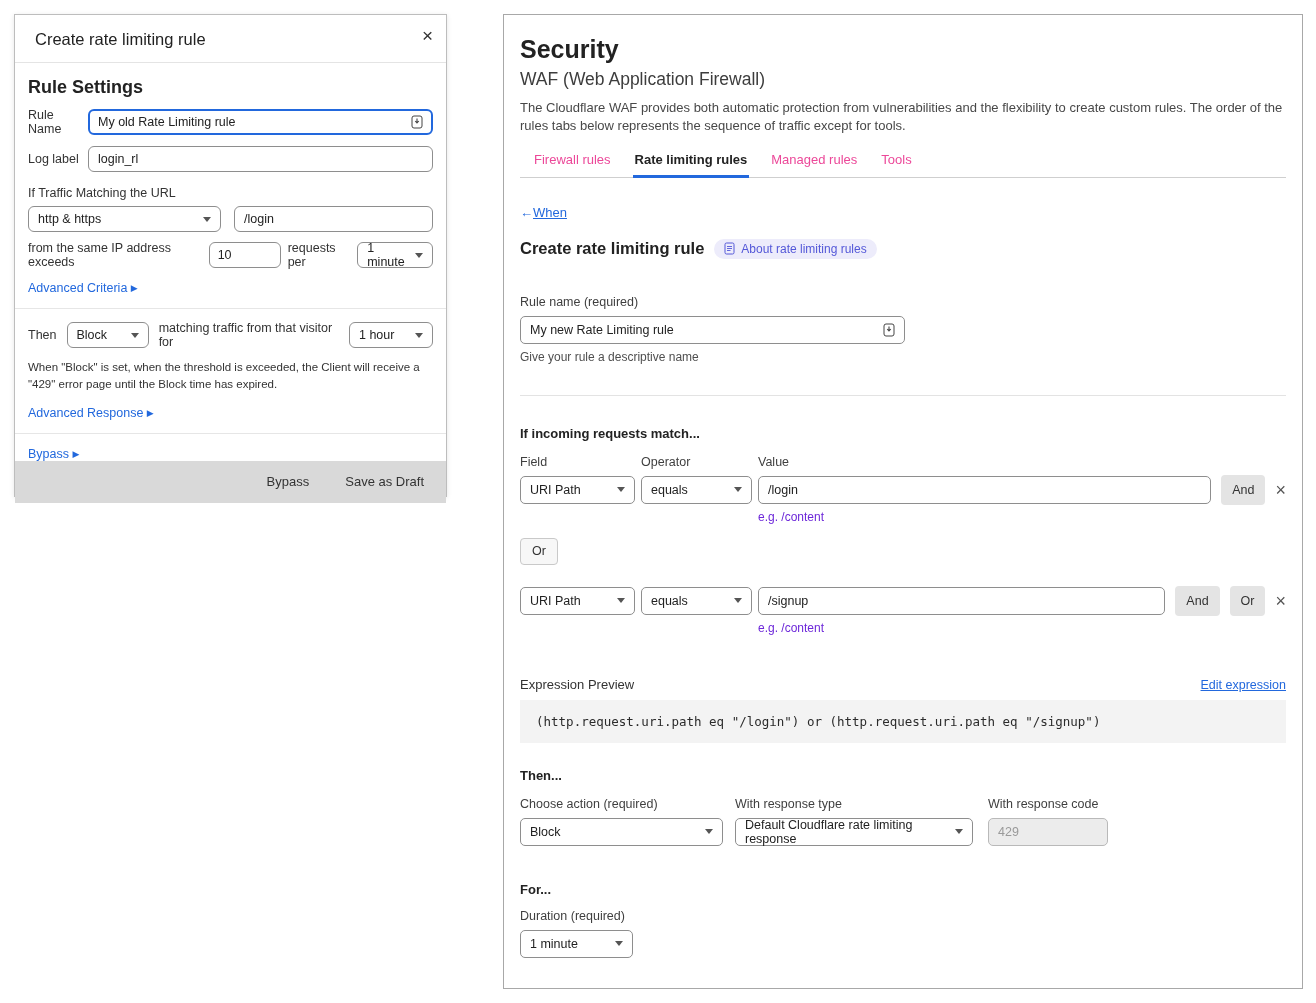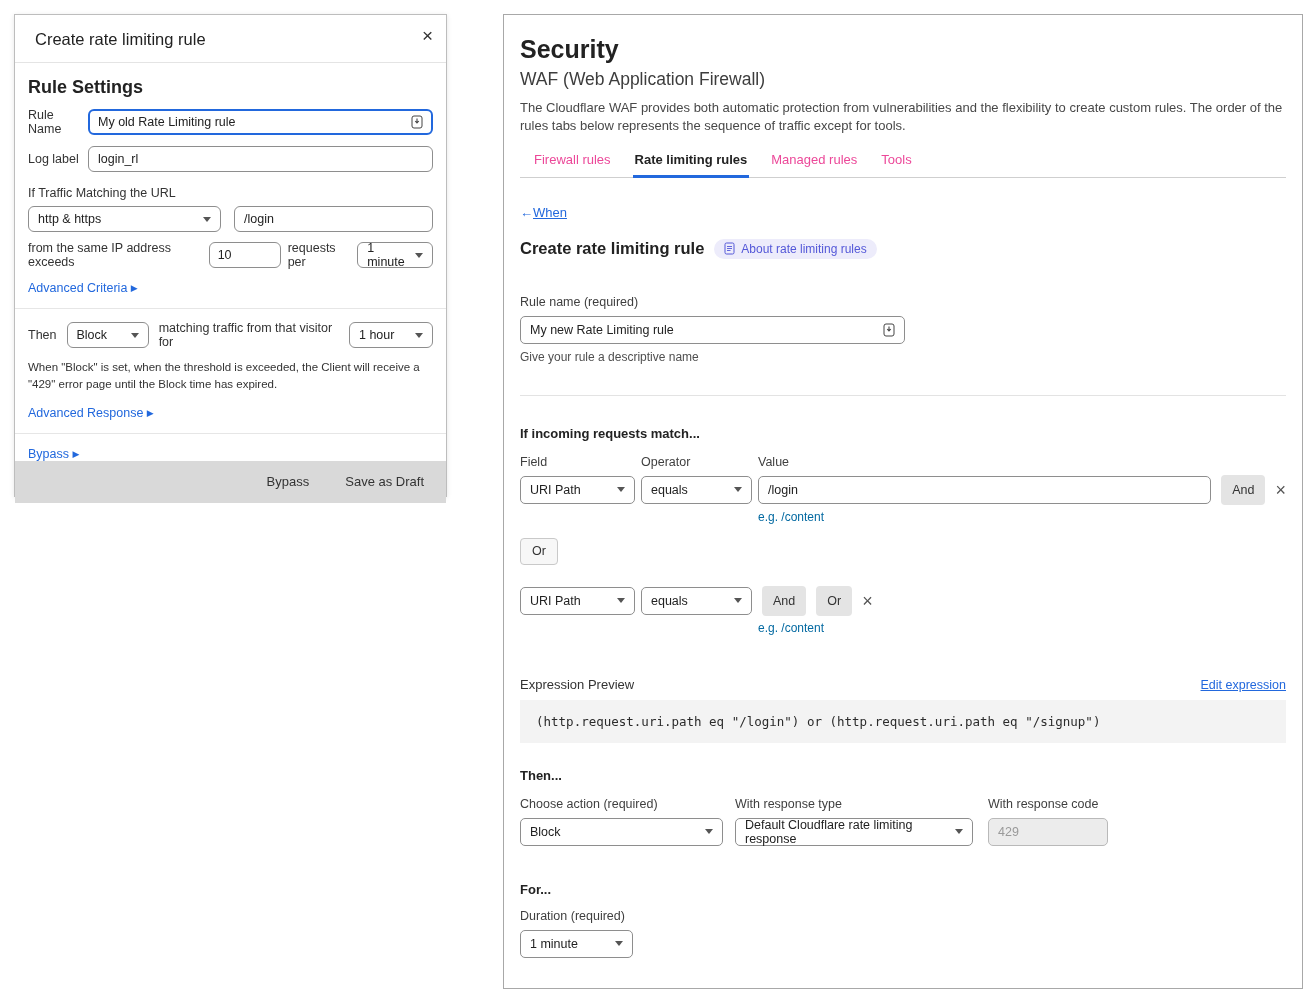--- a/index.html
+++ b/index.html
@@ -96,21 +96,21 @@
   .section-h { font-size:13px; font-weight:bold; color:#222; }
   .match-section { margin-top:30px; }
   .cond-labels { display:flex; gap:6px; margin-top:14px; }
   .cond-labels .c1 { width:115px; flex:none; }
   .cond-labels .c2 { width:111px; flex:none; }
   .cond-row { display:flex; align-items:center; gap:6px; margin-top:6px; }
   .sel-field { width:115px; flex:none; }
   .sel-op { width:111px; flex:none; }
   .cond-row .textfield { flex:1; }
   .cond-row .chip { margin-left:4px; flex:none; }
-  .cond-hint { margin-left:238px; margin-top:5px; font-size:12px; color:#0369a1; }
+  .cond-hint { margin-left:238px; margin-top:5px; font-size:12px; color:#6d28d9; }
   .or-connector { margin-top:14px; }
   .row2 { margin-top:21px; }
   .expr-block { margin-top:42px; }
   .expr-head { display:flex; align-items:baseline; justify-content:space-between; }
   .expr-label { font-size:13px; color:#333; }
   .edit-link { font-size:12.5px; }
   .code-box {
     margin-top:8px; background:#f3f3f3; padding:14px 16px;
     font-family:"DejaVu Sans Mono", monospace; font-size:12.5px; color:#2b2b2b;
   }
@@ -299,20 +299,23 @@
 
       <div class="cond-row row2">
         <div class="select sel-field">
           <span>URI Path</span>
           <span class="caret"></span>
         </div>
         <div class="select sel-op">
           <span>equals</span>
           <span class="caret"></span>
         </div>
+        <div class="textfield">
+          <input value="/signup" style="">
+        </div>
         <button class="chip">And</button>
         <button class="chip">Or</button>
         <span class="remove-x">×</span>
       </div>
       <div class="cond-hint">e.g. /content</div>
     </div>
 
     <div class="expr-block">
       <div class="expr-head">
         <span class="expr-label">Expression Preview</span>

